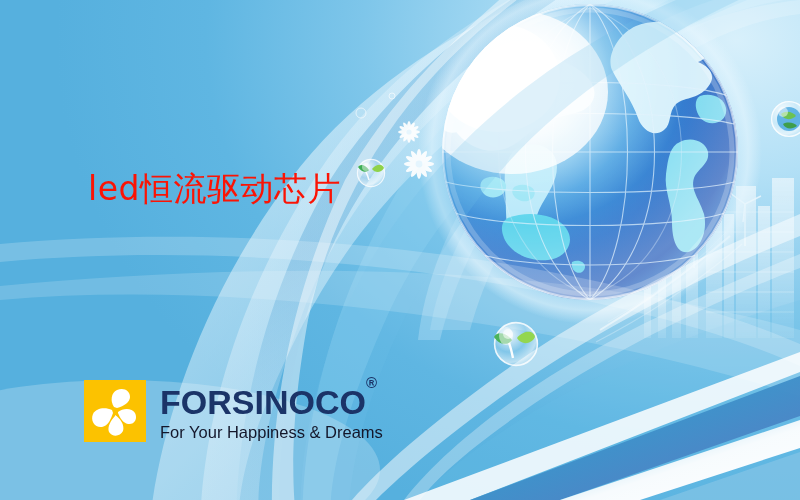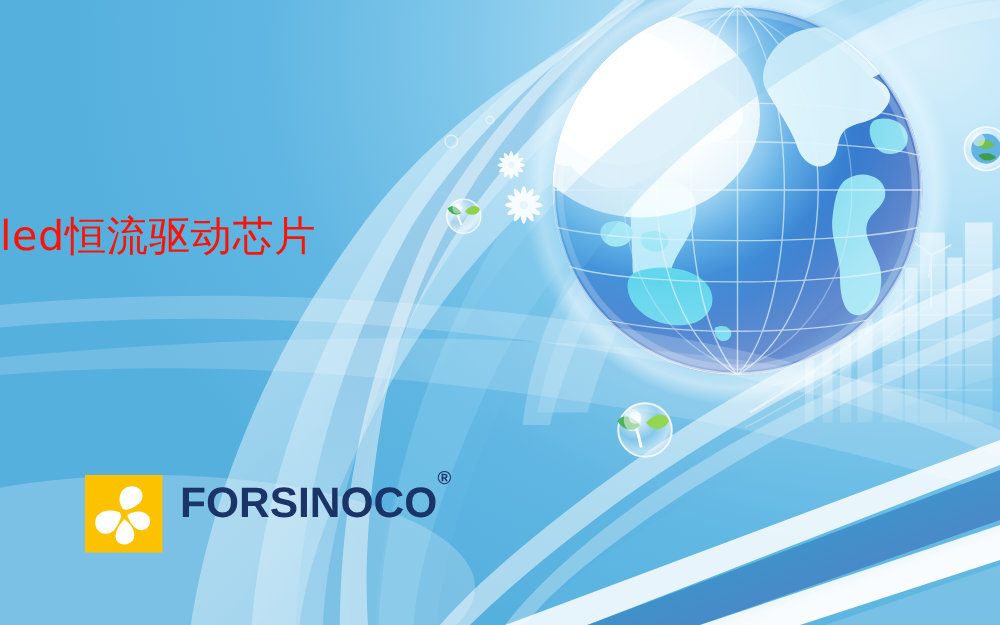--- a/index.html
+++ b/index.html
@@ -28,28 +28,28 @@
   }
   .hl-line{
     color:#fb1405;
     font-family:"DejaVu Sans","Liberation Sans",sans-serif;
     font-size:33px;
     line-height:62px;
     font-weight:400;
     white-space:nowrap;
     letter-spacing:0.5px;
   }
-  #hl-1{}
+  #hl-1{padding-left:88px;}
   #hl-2{padding-left:98px;}
 
   
   #logo{
-    position:absolute;left:68px;top:380px;
+    position:absolute;left:84px;top:380px;
     z-index:45;
-    display:flex;align-items:flex-start;
+    display:flex;align-items:flex-end;
   }
   #logo-mark{
     width:62px;height:62px;
     background:#fcc200;
     flex:0 0 auto;
     position:relative;
   }
   #logo-text{margin-left:14px;}
   #logo-name{
     color:#1b3468;
@@ -330,16 +330,17 @@
           <path d="M28,30 C21,27 12,28 9,34 C6,41 11,48 18,47 C24,46 27,39 29,33 Z"></path>
           <path d="M34,32 C39,28 48,28 51,33 C54,39 50,45 44,44 C39,43 36,38 34,33 Z"></path>
           <path d="M31,35 C36,38 41,45 39,51 C36,57 28,57 25,52 C23,47 27,40 31,36 Z"></path>
         </g>
       </svg>
     </div>
     <div id="logo-text">
       <div id="logo-name">
         <span>FORSINOCO</span><sup>®</sup>
       </div>
+      <div id="logo-tag">For Your Happiness &amp; Dreams</div>
     </div>
   </div>
 
 </div>
 
 </body></html>

